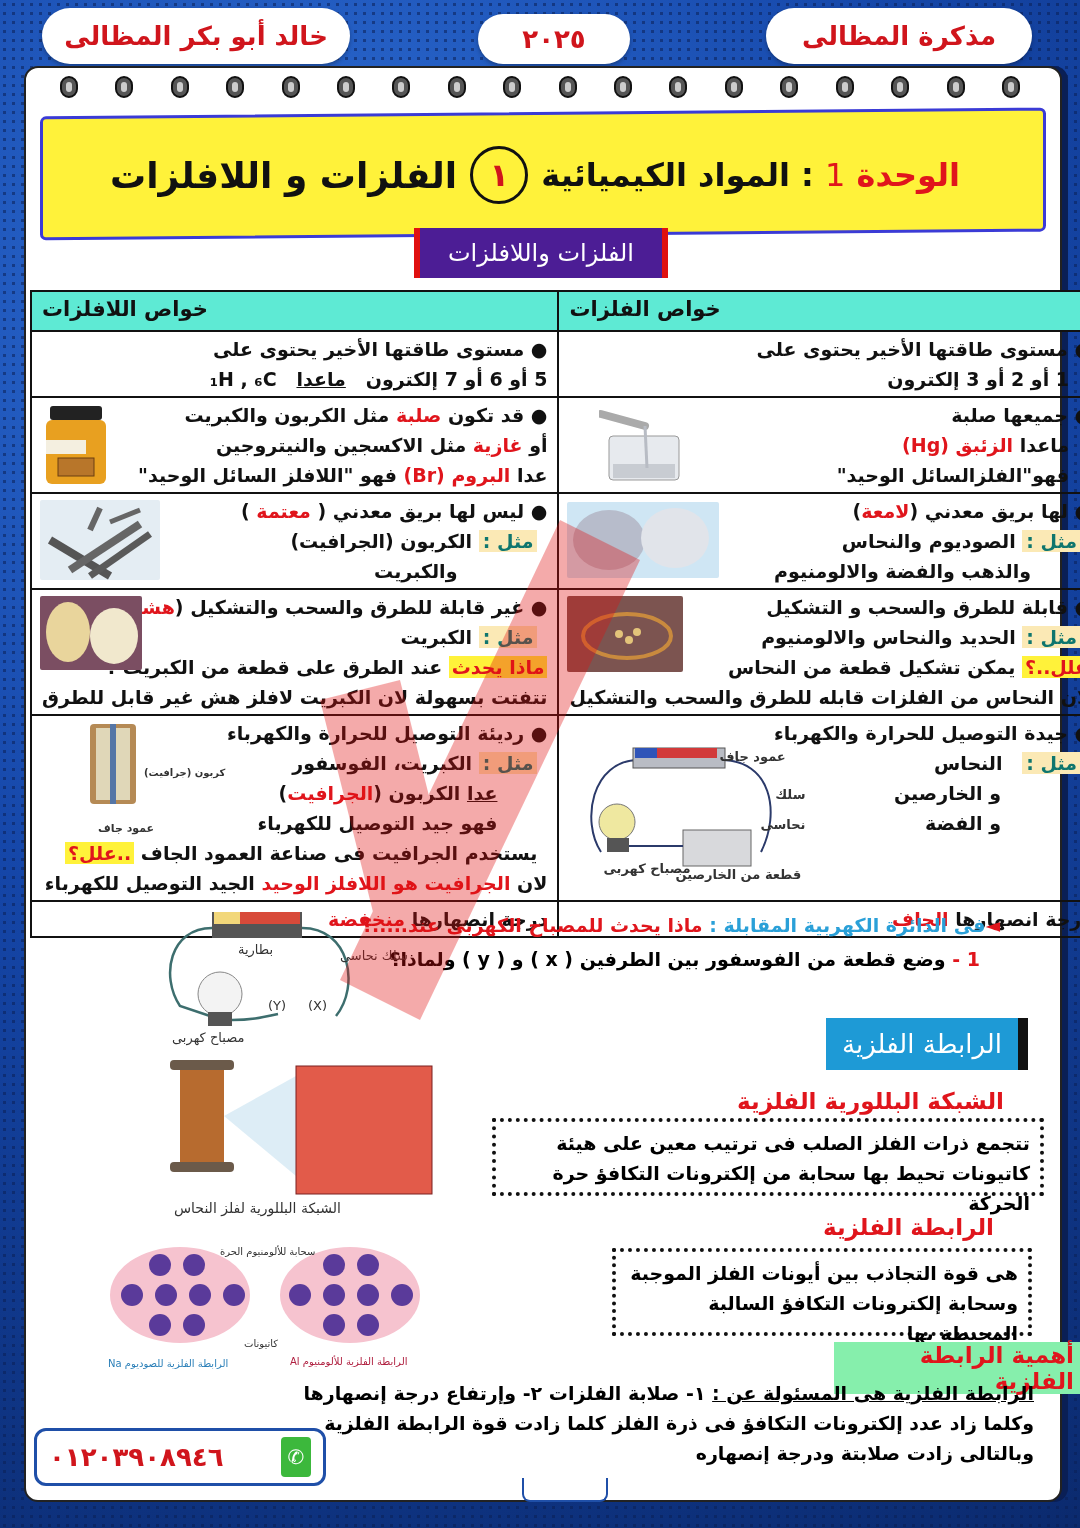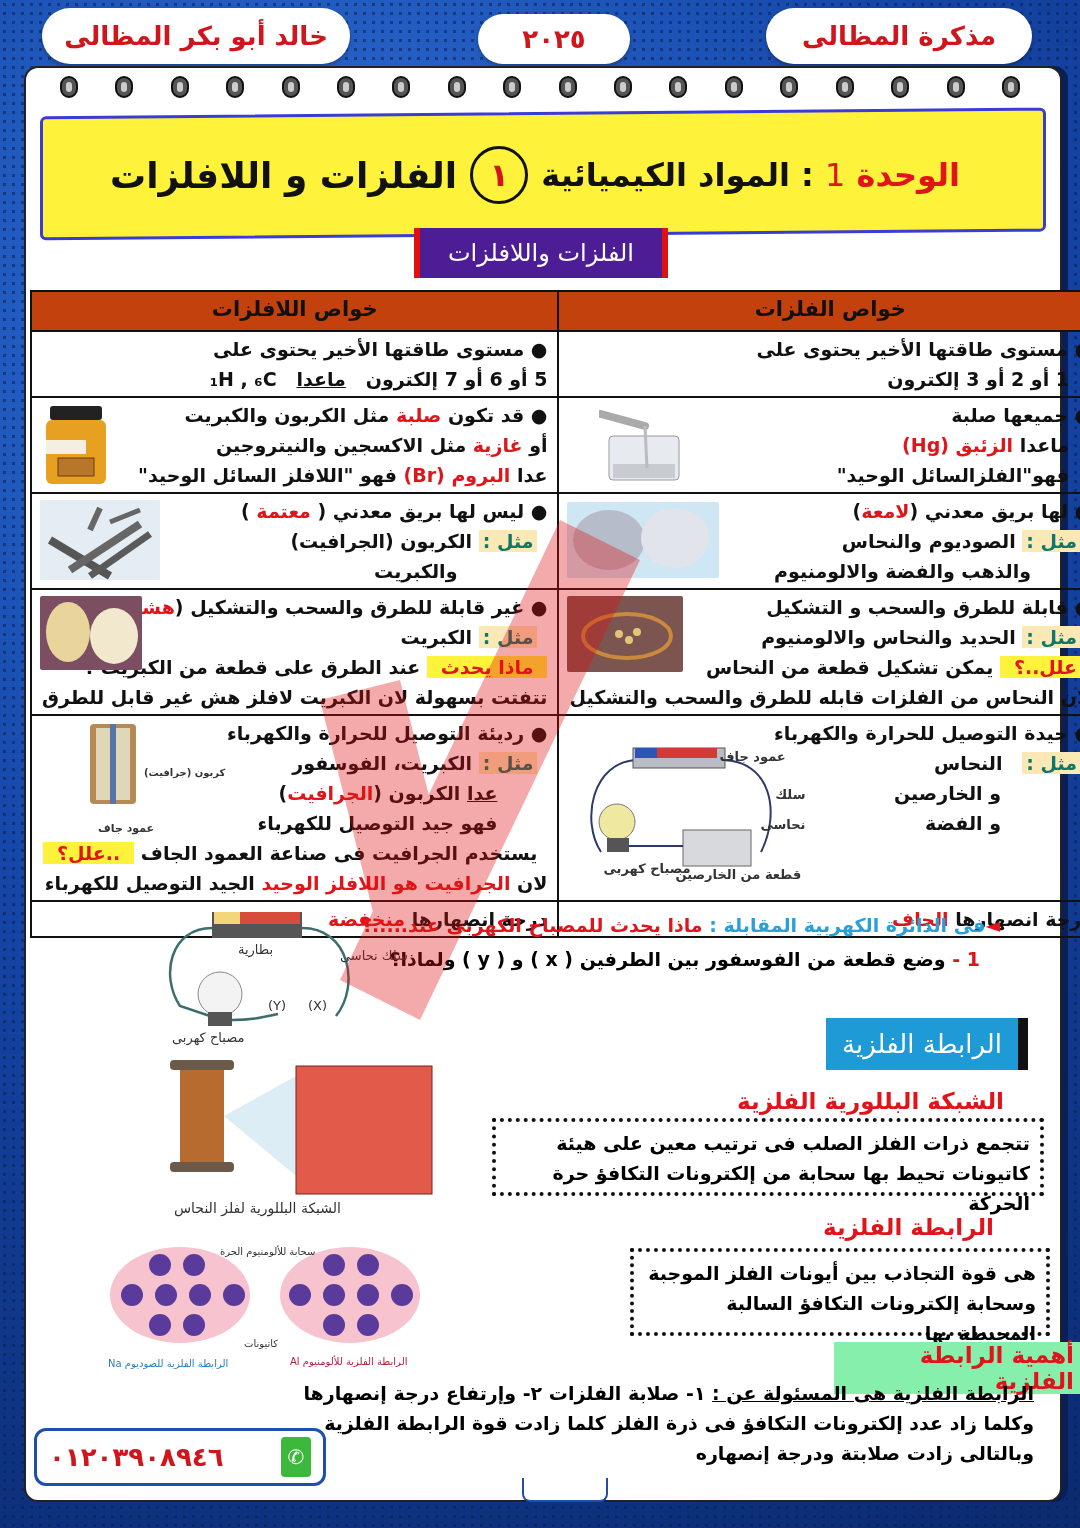--- a/index.html
+++ b/index.html
@@ -20,26 +20,26 @@
   .unit { font-size:32px; font-weight:bold; color:#111; padding-right:40px; }
   .unit .red { color:#e0151c; }
   .unit .num { color:#e0151c; font-weight:normal; }
   .circle-num { width:52px; height:52px; border:3px solid #111; border-radius:50%; display:flex; align-items:center; justify-content:center; font-size:32px; color:#d0151c; font-weight:bold; }
   .banner-topic { font-size:36px; font-weight:bold; color:#111; padding-left:30px; }
 
   .section-black { position:absolute; left:414px; top:228px; width:254px; height:50px; background:#4c1d95; border-left:6px solid #e01010; border-right:6px solid #e01010; color:#fff; font-size:24px; display:flex; align-items:center; justify-content:center; direction:rtl; box-sizing:border-box; }
 
   table.props { position:absolute; left:30px; top:290px; width:1002px; border-collapse:collapse; direction:rtl; }
   table.props td, table.props th { border:2px solid #111; vertical-align:top; padding:2px 10px; font-size:19px; font-weight:bold; color:#111; line-height:30px; }
-  table.props th { background:#c2410c; font-size:21px; height:34px; text-align:center; }
+  table.props th { background:#5eead4; font-size:21px; height:34px; text-align:left; }
   .cell { position:relative; }
   .cell .img { position:absolute; left:8px; top:6px; border-radius:2px; }
   .red { color:#e0151c; }
   .ex { background:#fbe9b5; color:#0f766e; padding:0 4px; }
-  .hl { background:#fff23a; color:#e0151c; padding:0 14px; }
+  .hl { background:#fff23a; color:#e0151c; padding:0 3px; }
   .u { text-decoration:underline; }
   .line { white-space:nowrap; }
 
   .q { position:absolute; right:80px; top:908px; direction:rtl; font-size:19px; font-weight:bold; line-height:34px; }
   .q .head { color:#2aa0d8; }
   .q .head .red { color:#e0151c; }
 
   .bond-title { position:absolute; left:826px; top:1018px; width:202px; height:52px; background:#1e9ad6; border-right:10px solid #111; color:#fff; font-size:26px; display:flex; align-items:center; justify-content:center; direction:rtl; box-sizing:border-box; }
   .subhead { position:absolute; direction:rtl; color:#e0151c; font-weight:bold; font-size:23px; }
   .dotbox { position:absolute; border:4px dotted #111; direction:rtl; font-size:19px; font-weight:bold; line-height:30px; padding:6px 10px; box-sizing:border-box; }
@@ -305,21 +305,21 @@
       <circle cx="224" cy="85" r="11"></circle>
       <circle cx="258" cy="85" r="11"></circle>
     </g>
 </svg>
 <span class="caption" style="left:220px;top:1246px;font-size:10px">سحابة للألومنيوم الحرة</span>
 <span class="caption" style="left:244px;top:1338px;font-size:10px">كاتيونات</span>
 <span class="caption" style="left:108px;top:1358px;font-size:10px;color:#2a7fb8">الرابطة الفلزية للصوديوم Na</span>
 <span class="caption" style="left:290px;top:1356px;font-size:10px;color:#b02040">الرابطة الفلزية للألومنيوم Al</span>
 
 <div class="subhead" style="right:86px;top:1214px">الرابطة الفلزية</div>
-<div class="dotbox" style="left:630px;top:1248px;width:420px;height:88px">
+<div class="dotbox" style="left:612px;top:1248px;width:420px;height:88px">
   <div>هى قوة التجاذب بين أيونات الفلز الموجبة</div>
   <div>وسحابة إلكترونات التكافؤ السالبة المحيطة بها</div>
 </div>
 
 <div class="importance-title">أهمية الرابطة الفلزية</div>
 <div class="importance">
   <div><span class="u">الرابطة الفلزية هى المسئولة عن :</span> <span>١- صلابة الفلزات ٢- وإرتفاع درجة إنصهارها</span></div>
   <div>وكلما زاد عدد إلكترونات التكافؤ فى ذرة الفلز كلما زادت قوة الرابطة الفلزية</div>
   <div>وبالتالى زادت صلابتة ودرجة إنصهاره</div>
 </div>

